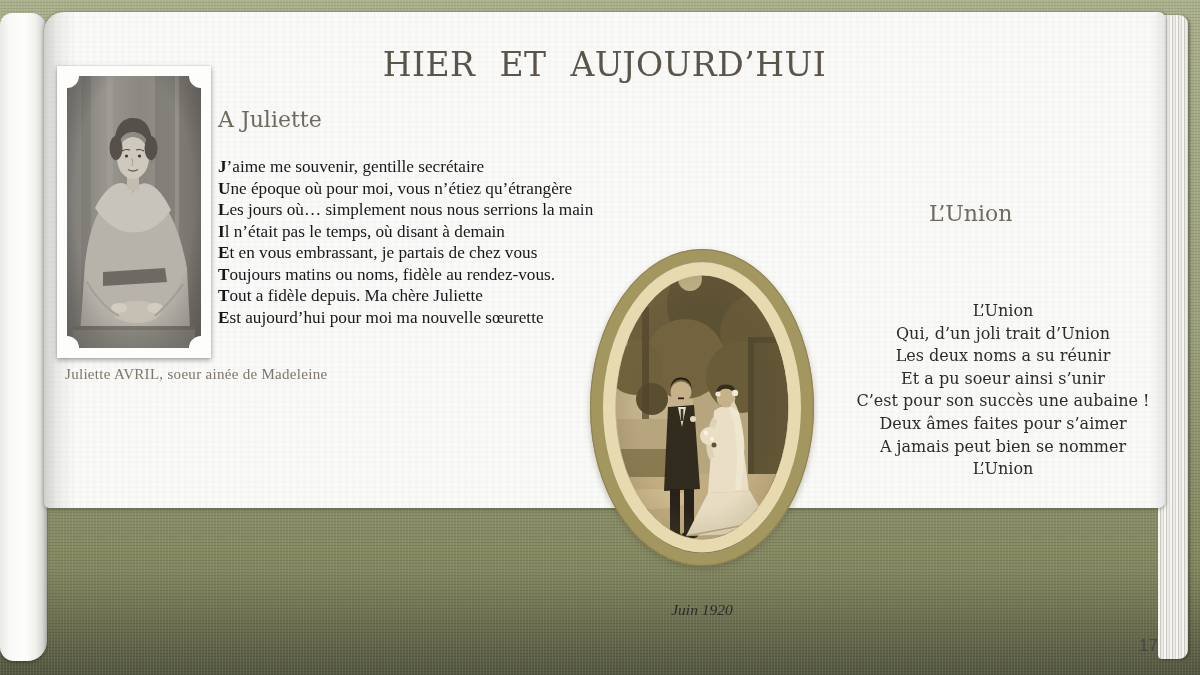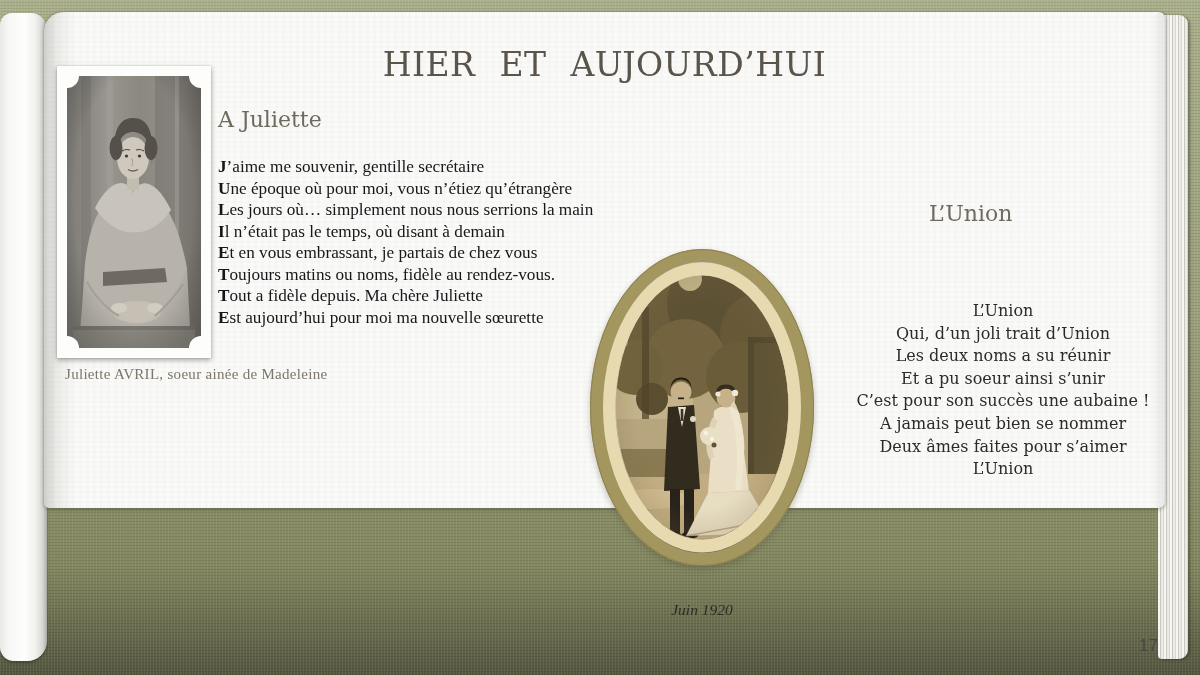--- a/index.html
+++ b/index.html
@@ -263,23 +263,23 @@
 
         <div><span>Qui, d’un joli trait d’Union</span></div>
 
 
         <div><span>Les deux noms a su réunir</span></div>
 
         <div><span>Et a pu soeur ainsi s’unir</span></div>
 
         <div><span>C’est pour son succès une aubaine !</span></div>
 
+        <div><span>Deux âmes faites pour s’aimer</span></div>
+
         <div><span>A jamais peut bien se nommer</span></div>
-
-        <div><span>Deux âmes faites pour s’aimer</span></div>
 
         <div><span>L’Union</span></div>
       </div>
 
     <div class="page-number">17</div>
 
   </div>
 </div>
 
 </body></html>

